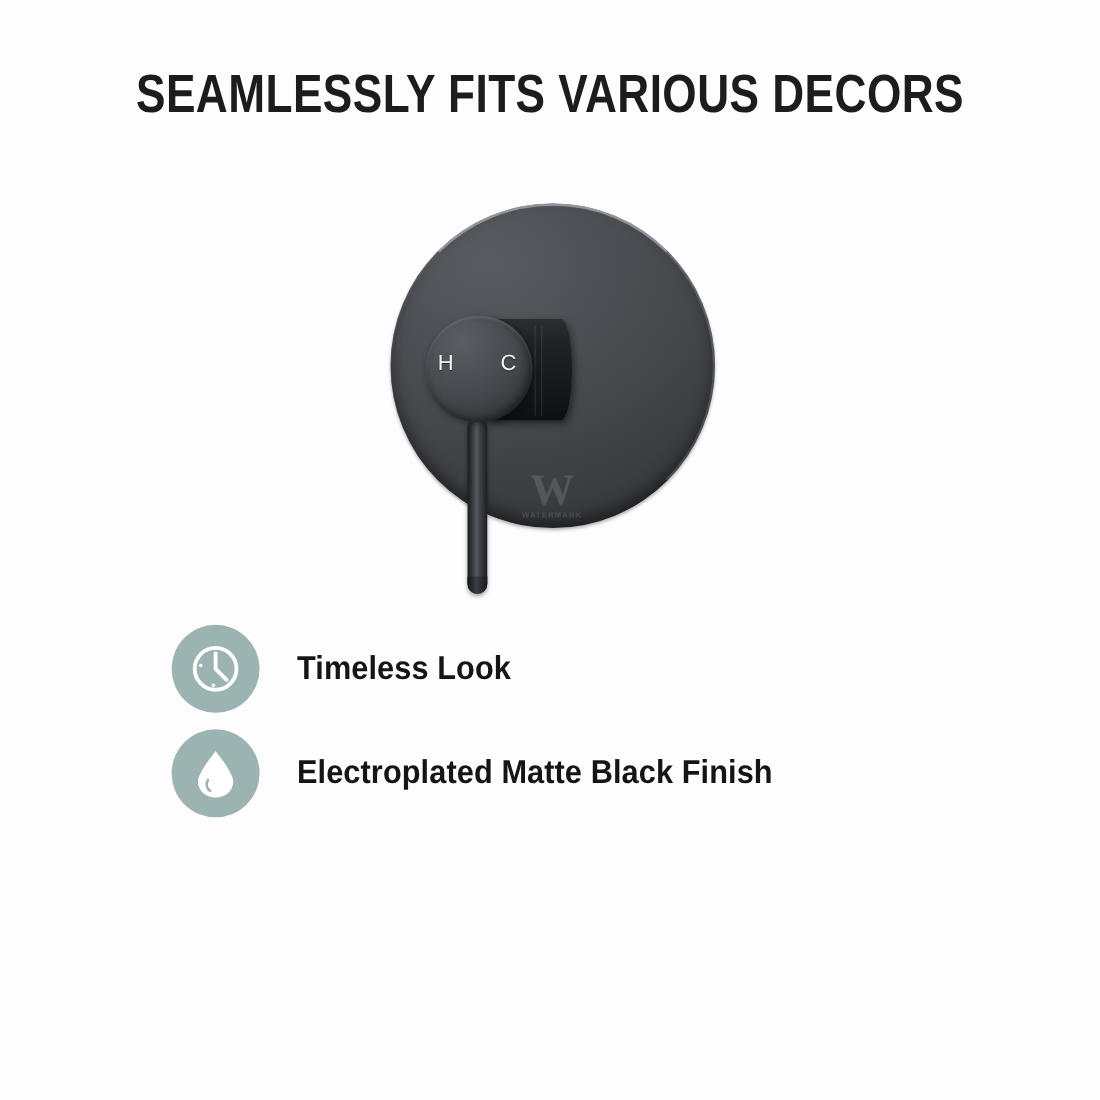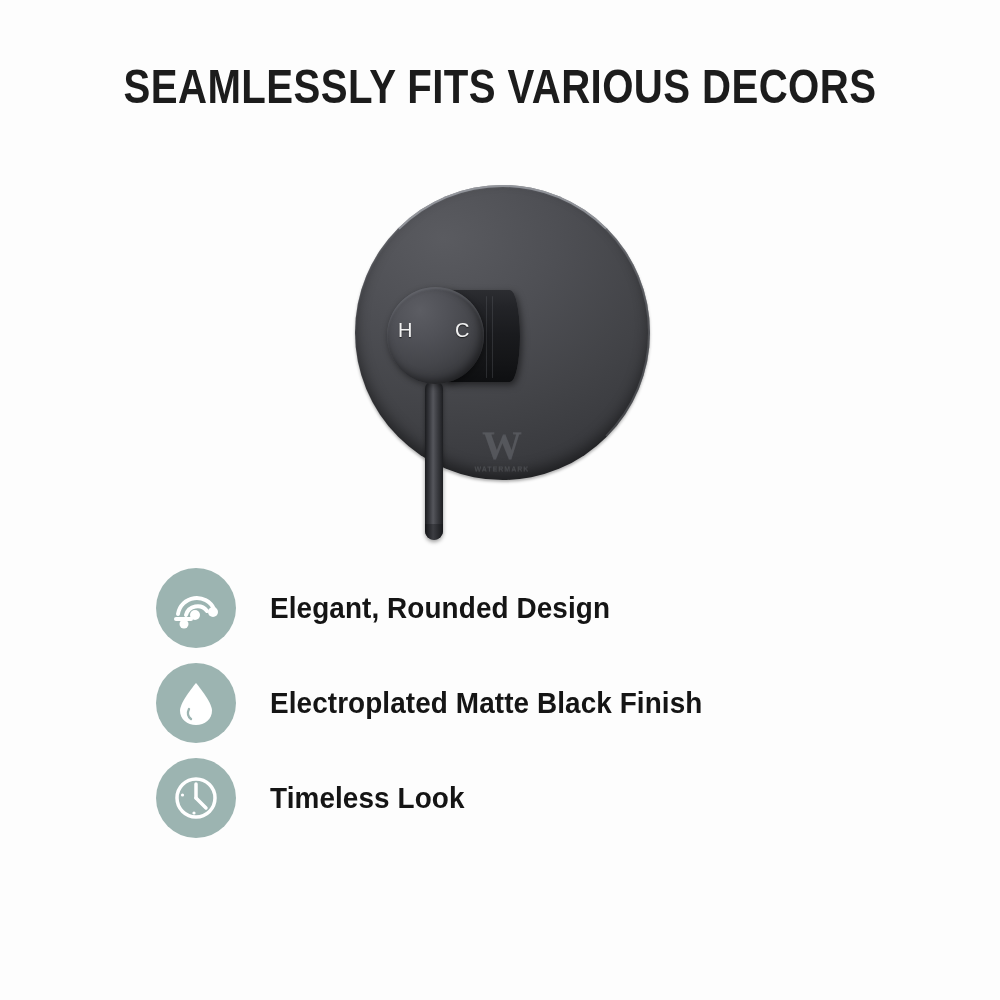--- a/index.html
+++ b/index.html
@@ -263,57 +263,40 @@
   <div class="knob-seam s1"></div>
   <div class="knob-seam s2"></div>
   <div class="knob-face"></div>
 
   <div class="hc-label hot">H</div>
   <div class="hc-label cold">C</div>
 </div>
 
 <div class="features">
 
-  <div class="feature-row">
-    <div class="feature-icon" style="background:#9cb4b1;">
-      <svg width="54" height="54" viewBox="0 0 54 54" aria-hidden="true">
-        <g fill="none" stroke="#ffffff" stroke-width="4" stroke-linecap="round">
-          <path d="M9 33 A19 19 0 0 1 45 28"></path>
-          <path d="M17 34 A12 12 0 0 1 38 30"></path>
-        </g>
-        <g fill="none" stroke="#ffffff" stroke-width="4" stroke-linecap="round">
-          <path d="M7 38 H22"></path>
-        </g>
-        <circle cx="26" cy="34" r="5" fill="#ffffff"></circle>
-        <circle cx="44" cy="31" r="5" fill="#ffffff"></circle>
-        <circle cx="15" cy="43" r="4.5" fill="#ffffff"></circle>
-      </svg>
-    </div>
-    <div class="feature-label">Elegant, Rounded Design</div>
-  </div>
-
-  <div class="feature-row">
-    <div class="feature-icon" style="background:#9cb4b1;">
-      <svg width="54" height="54" viewBox="0 0 54 54" aria-hidden="true">
-        <path d="M27 7 C27 7 43 26 43 34.5 C43 43.3 35.8 49 27 49 C18.2 49 11 43.3 11 34.5 C11 26 27 7 27 7 Z" fill="#ffffff"></path>
-        <path d="M20 33 C18 37 19 41 22 43" fill="none" stroke="#9cb4b1" stroke-width="2.4" stroke-linecap="round"></path>
-      </svg>
-    </div>
-    <div class="feature-label">Electroplated Matte Black Finish</div>
-  </div>
 
   <div class="feature-row">
     <div class="feature-icon" style="background:#9cb4b1;">
       <svg width="54" height="54" viewBox="0 0 54 54" aria-hidden="true">
         <circle cx="27" cy="27" r="19" fill="none" stroke="#ffffff" stroke-width="3.5"></circle>
         <g stroke="#ffffff" stroke-width="3.5" stroke-linecap="round">
           <path d="M27 27 V13"></path>
           <path d="M27 27 L37 37"></path>
         </g>
         <circle cx="13.5" cy="24" r="1.6" fill="#ffffff"></circle>
         <circle cx="25" cy="42" r="1.6" fill="#ffffff"></circle>
       </svg>
     </div>
     <div class="feature-label">Timeless Look</div>
   </div>
 
+  <div class="feature-row">
+    <div class="feature-icon" style="background:#9cb4b1;">
+      <svg width="54" height="54" viewBox="0 0 54 54" aria-hidden="true">
+        <path d="M27 7 C27 7 43 26 43 34.5 C43 43.3 35.8 49 27 49 C18.2 49 11 43.3 11 34.5 C11 26 27 7 27 7 Z" fill="#ffffff"></path>
+        <path d="M20 33 C18 37 19 41 22 43" fill="none" stroke="#9cb4b1" stroke-width="2.4" stroke-linecap="round"></path>
+      </svg>
+    </div>
+    <div class="feature-label">Electroplated Matte Black Finish</div>
+  </div>
+
 
 </div>
 
 </body></html>

